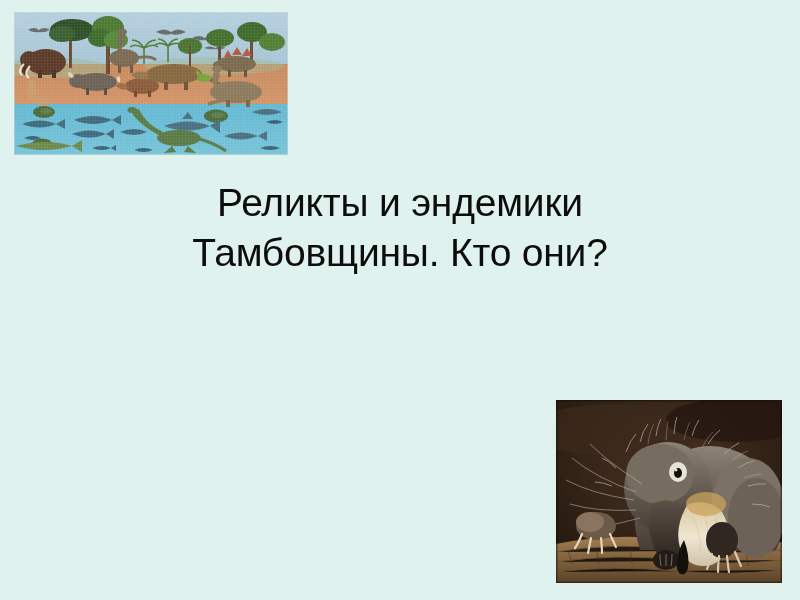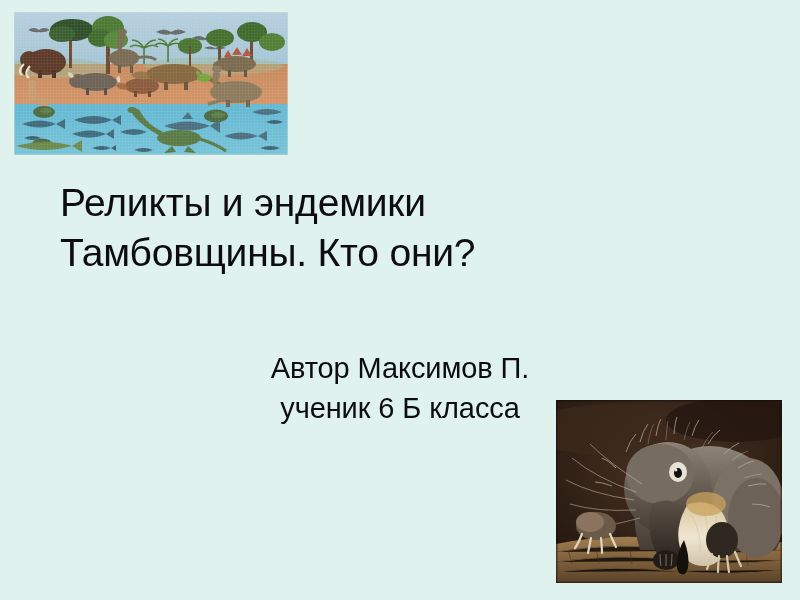--- a/index.html
+++ b/index.html
@@ -34,21 +34,21 @@
     background: #8fb7c9;
   }
   .prehistoric-img svg { display: block; width: 100%; height: 100%; }
 
   
   .title-block {
     position: absolute;
     left: 60px;
     top: 178px;
     width: 680px;
-    text-align: left;
+    text-align: center;
     color: #0d0d0d;
     font-size: 39px;
     line-height: 50px;
     letter-spacing: -0.2px;
     white-space: pre-line;
   }
 
   
   .subtitle-block {
     position: absolute;
@@ -274,22 +274,20 @@
       </g>
 
       <rect x="0" y="0" width="274" height="143" fill="url(#weave)"></rect>
       <rect x="0" y="0" width="274" height="143" fill="none" stroke="#cfd9cf" stroke-width="1"></rect>
     </svg>
   </div>
 
   <div class="title-block">Реликты и эндемики
 Тамбовщины. Кто они?</div>
 
-  <div class="subtitle-block">Автор Максимов П.
-ученик 6 Б класса</div>
 
   <div class="desman-img">
     <svg viewBox="0 0 226 183" preserveAspectRatio="none">
       <defs>
         <radialGradient id="bgG" cx="50%" cy="35%" r="85%">
           <stop offset="0%" stop-color="#4a3324"></stop>
           <stop offset="60%" stop-color="#2e1f14"></stop>
           <stop offset="100%" stop-color="#1b110a"></stop>
         </radialGradient>
         <linearGradient id="furG" x1="0" y1="0" x2="0" y2="1">

